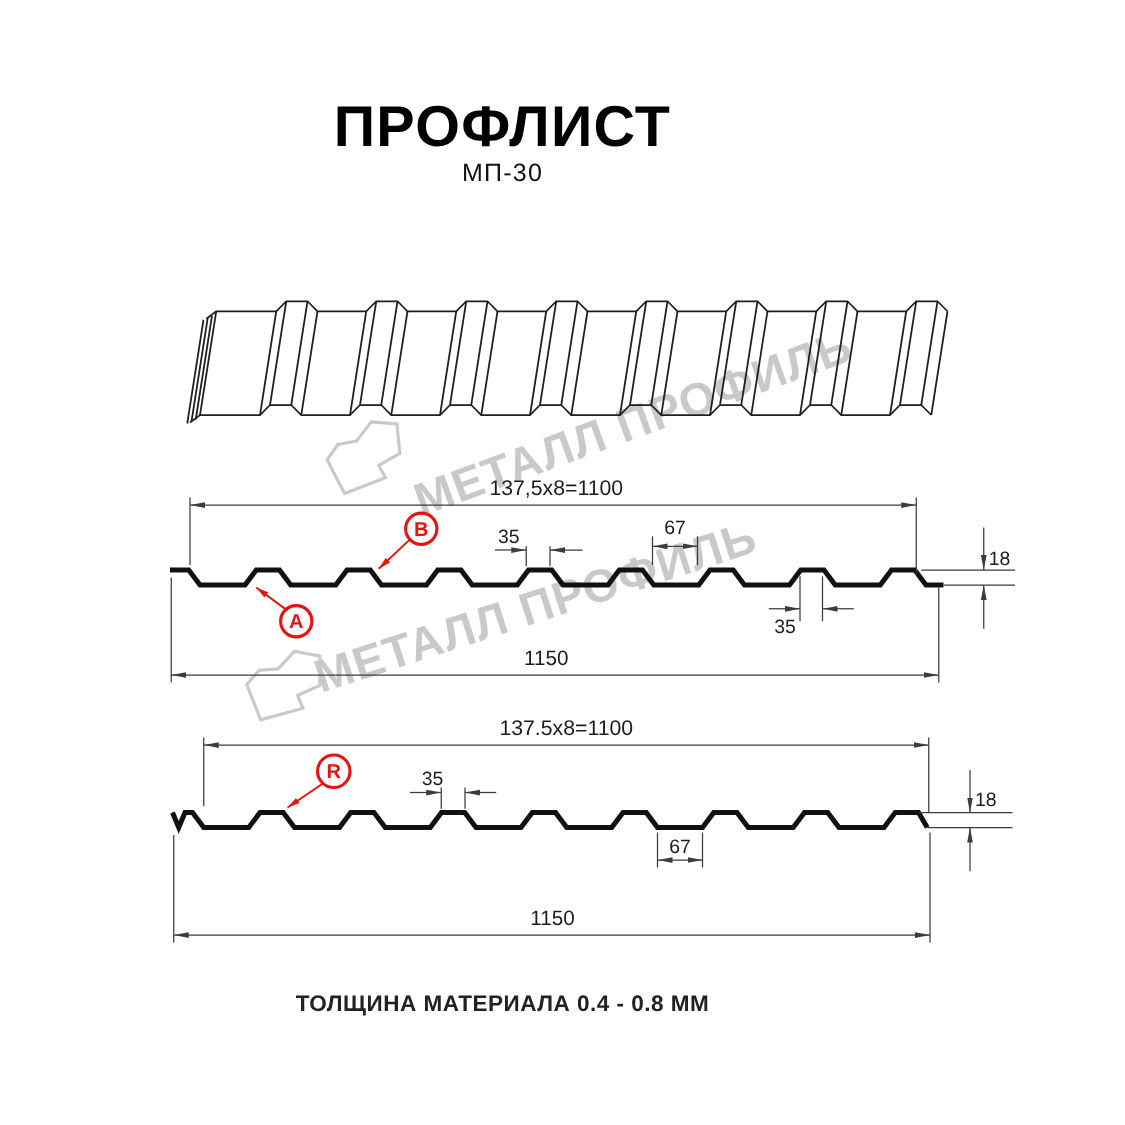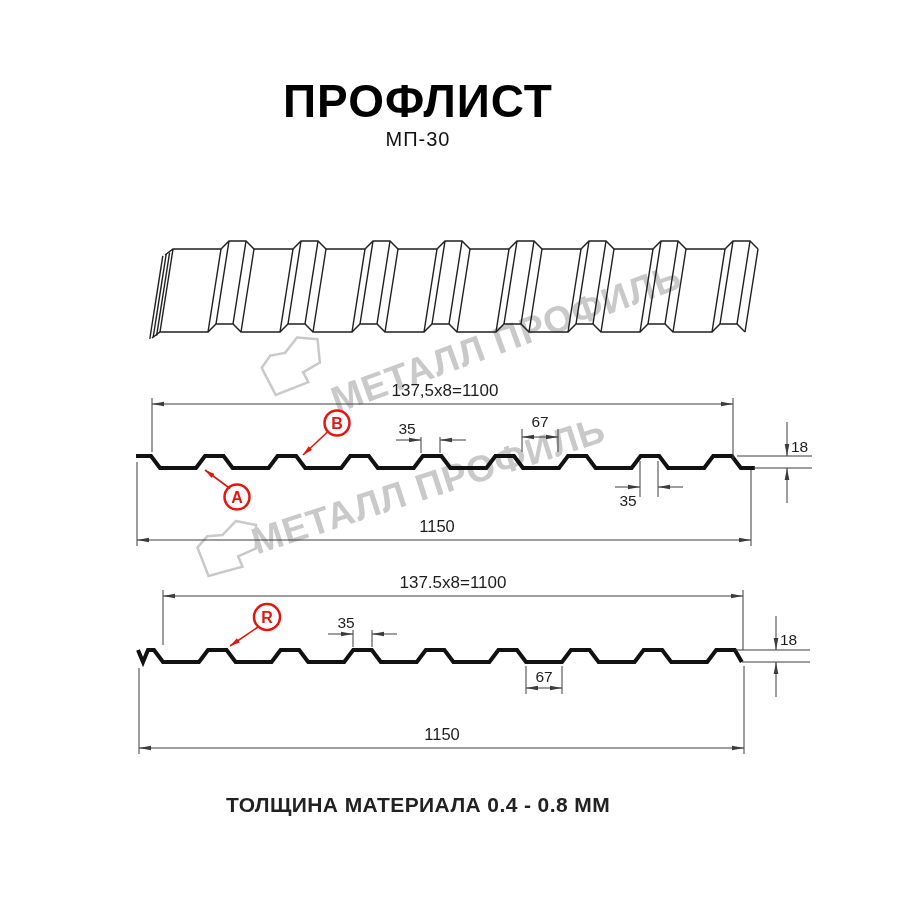--- a/index.html
+++ b/index.html
@@ -1,21 +1,21 @@
 <!DOCTYPE html>
 <html><head>
 <meta charset="utf-8">
 <style>
   html,body{margin:0;padding:0;background:#ffffff;}
   body{width:900px;height:900px;position:relative;overflow:hidden;
        font-family:"Liberation Sans","DejaVu Sans",sans-serif;}
-  .center-text{position:absolute;left:16px;width:804px;text-align:center;color:#000;}
+  .center-text{position:absolute;left:0;width:804px;text-align:center;color:#000;}
   .title{top:74px;font-size:46px;font-weight:800;letter-spacing:1px;}
   .subtitle{top:128px;font-size:20px;font-weight:400;letter-spacing:1px;color:#111;}
-  .footer{top:793px;font-size:21px;font-weight:600;letter-spacing:.4px;color:#222;}
+  .footer{top:793px;font-size:18px;font-weight:600;letter-spacing:.4px;color:#222;}
   .wm-text{position:absolute;font-weight:700;font-size:37px;color:#c9c9c9;
            letter-spacing:1px;white-space:nowrap;transform-origin:0 50%;line-height:36px;height:36px;}
   #wm1t{left:333px;top:384px;transform:rotate(-20deg);}
   #wm2t{left:253px;top:525px;transform:rotate(-18deg);}
   .wm-logo{position:absolute;}
   #wm1l{left:258px;top:338px;transform:rotate(-18deg);}
   #wm2l{left:194px;top:521px;transform:rotate(-12deg);}
   svg.drawing{position:absolute;left:0;top:0;}
   .thin{stroke:#3c3c3c;stroke-width:1;fill:none;}
   .prof{stroke:#111;stroke-width:4;fill:none;}

